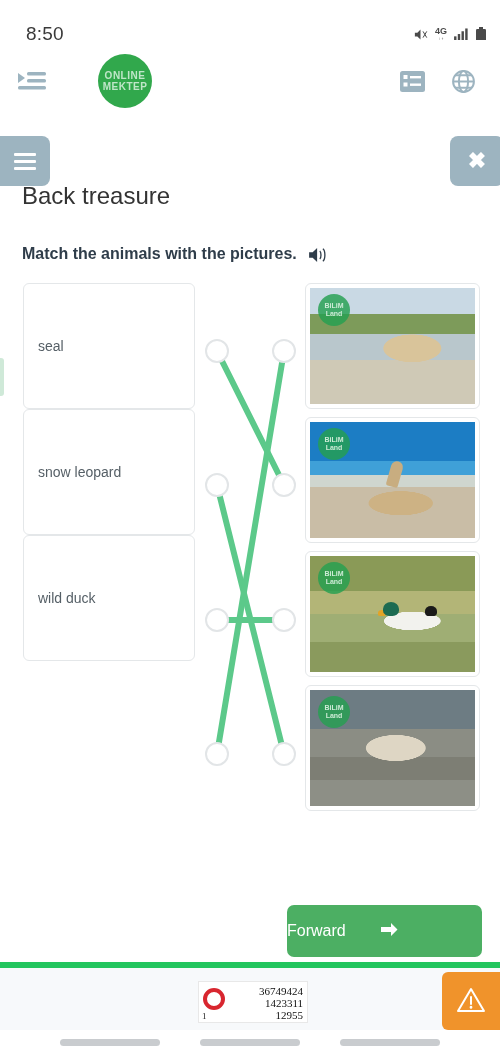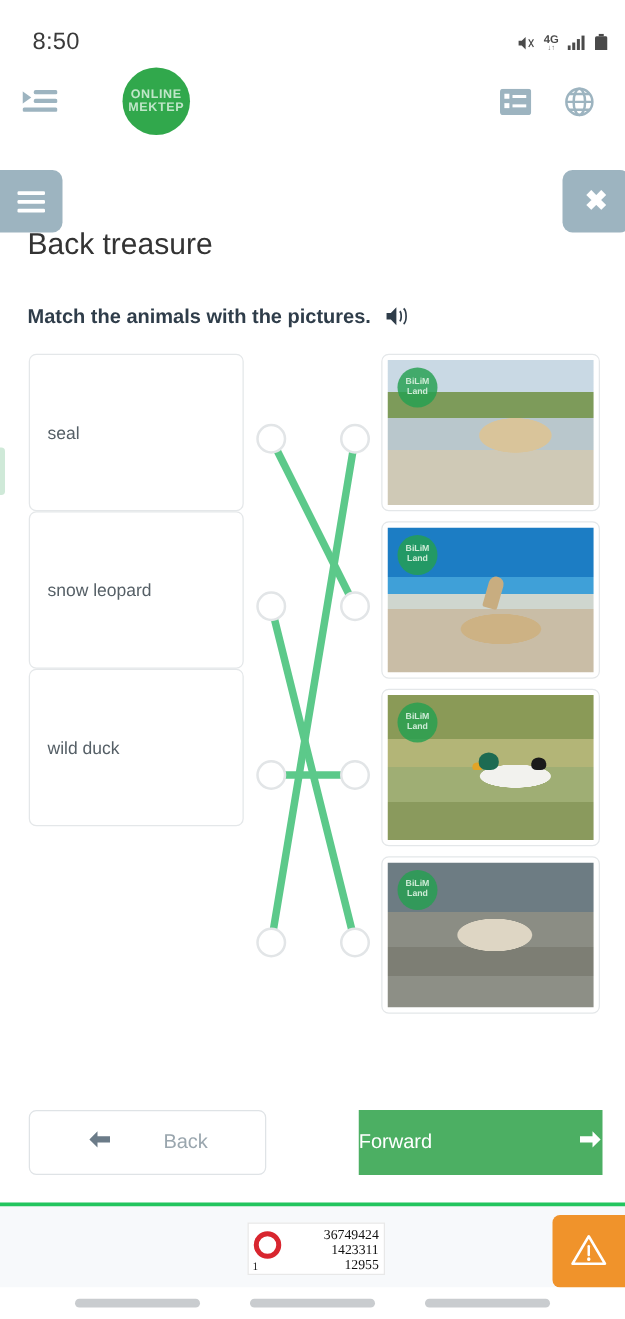--- a/index.html
+++ b/index.html
@@ -59,21 +59,21 @@
     display: flex; align-items: center; justify-content: center; cursor: pointer;
   }
 
   
   .page-title {
     position: absolute; top: 182px; left: 22px;
     font-size: 24px; color: #333333; font-weight: normal;
   }
   .instruction-row {
     position: absolute; top: 245px; left: 22px;
-    display: flex; align-items: flex-start; gap: 12px;
+    display: flex; align-items: flex-end; gap: 12px;
   }
   .instruction-text { font-size: 16px; font-weight: bold; color: #2f3d4a; }
 
   
   .match-area { position: absolute; top: 283px; left: 0; width: 500px; height: 540px; }
   .edge-sliver {
     position: absolute; left: 0; top: 75px; width: 4px; height: 38px;
     background: #cfe9d8; border-radius: 0 3px 3px 0;
   }
   .col-left  { position: absolute; left: 23px;  top: 0; width: 172px; }
@@ -152,30 +152,30 @@
 
   
   .footer-btns { position: absolute; top: 888px; left: 0; width: 500px; height: 54px; }
   .btn-back {
     position: absolute; left: 23px; top: 0; width: 190px; height: 52px;
     background: #ffffff; border: 1px solid #dfe3e6; border-radius: 6px;
     display: flex; align-items: center; justify-content: center; gap: 42px;
     font-size: 16px; color: #9aa6ae; cursor: pointer;
   }
   .btn-forward {
-    position: absolute; right: 18px; top: 0; width: 195px; height: 52px;
-    background: #4caf63; border: none; border-radius: 0;
-    display: flex; align-items: center; justify-content: space-between; gap: 34px;
+    position: absolute; right: 18px; top: 17px; width: 195px; height: 52px;
+    background: #4caf63; border: none; border-radius: 7px;
+    display: flex; align-items: center; justify-content: flex-start; gap: 34px;
     font-size: 16px; color: #ffffff; cursor: pointer;
   }
 
   
   .bottom-panel {
     position: absolute; left: 0; top: 962px; width: 500px; height: 68px;
-    background: #f7f9fb; border-top: 3px solid #22c55e;
+    background: #f7f9fb; border-top: 6px solid #22c55e;
   }
   .counter-widget {
     position: absolute; left: 198px; top: 13px; width: 110px; height: 42px;
     background: #ffffff; border: 1px solid #e8e8e8;
     display: flex; align-items: flex-start; padding: 3px 4px 0 4px; overflow: hidden;
   }
   .counter-ring {
     width: 22px; height: 22px; border-radius: 50%;
     border: 4px solid #d8262f; flex: 0 0 auto; margin-top: 3px;
   }
@@ -364,28 +364,20 @@
     <div class="dot" style="left:205px; top:325px;"></div>
     <div class="dot" style="left:205px; top:459px;"></div>
 
     <div class="dot" style="left:272px; top:56px;"></div>
     <div class="dot" style="left:272px; top:190px;"></div>
     <div class="dot" style="left:272px; top:325px;"></div>
     <div class="dot" style="left:272px; top:459px;"></div>
   </div>
 
   <div class="footer-btns">
-    <button class="btn-back">
-      <span>
-        <svg width="19" height="15" viewBox="0 0 19 15" fill="#6b7b88">
-          <path d="M8 1L1.5 7.5 8 14v-4h10V5H8V1z"></path>
-        </svg>
-      </span>
-      <span>Back</span>
-    </button>
     <button class="btn-forward">
       <span>Forward</span>
       <span>
         <svg width="19" height="15" viewBox="0 0 19 15" fill="#ffffff">
           <path d="M11 1l6.5 6.5L11 14v-4H1V5h10V1z"></path>
         </svg>
       </span>
     </button>
   </div>
 

